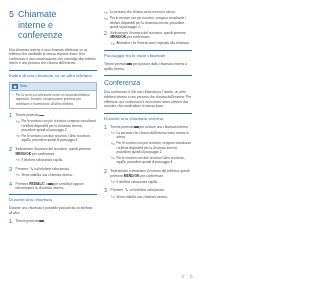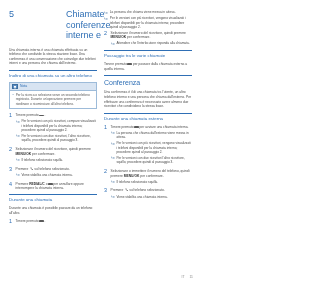--- a/index.html
+++ b/index.html
@@ -15,21 +15,21 @@
 
   .cols { display:flex; gap:7px; height:268px; }
   .col { width:88px; position:relative; }
 
   
   .chapter { display:flex; gap:4px; margin-bottom:7px; }
   .chapter-num {
     color:#2f6fb5; font-size:9px; line-height:10.5px; font-weight:400;
   }
   .chapter-title {
-    color:#2f6fb5; font-size:9px; line-height:10.5px; font-weight:400;margin-left:48px;
+    color:#2f6fb5; font-size:9px; line-height:10.5px; font-weight:400;
   }
 
   
   p.body {
     font-size:3.3px; line-height:4.6px; color:#4a4a4a;
     text-align:left; margin-bottom:4px;
   }
 
   
   .sec {
@@ -105,22 +105,22 @@
 
 <div class="page">
   <div class="cols">
 
     <div class="col">
 
       <div class="chapter">
         <div class="chapter-num">5</div>
         <div>
           <div class="chapter-title">Chiamate</div>
+          <div class="chapter-title">interne e</div>
           <div class="chapter-title">conferenze</div>
-          <div class="chapter-title">interne e</div>
         </div>
       </div>
 
       <p class="body">Una chiamata interna è una chiamata effettuata su un telefono che condivide la stessa stazione base. Una conferenza è una conversazione che coinvolge due telefoni interni e una persona che chiama dall'esterno.</p>
 
       <div class="sec">
         <div class="sec-title">Inoltro di una chiamata su un altro telefono</div>
       </div>
 
       <div class="note">

